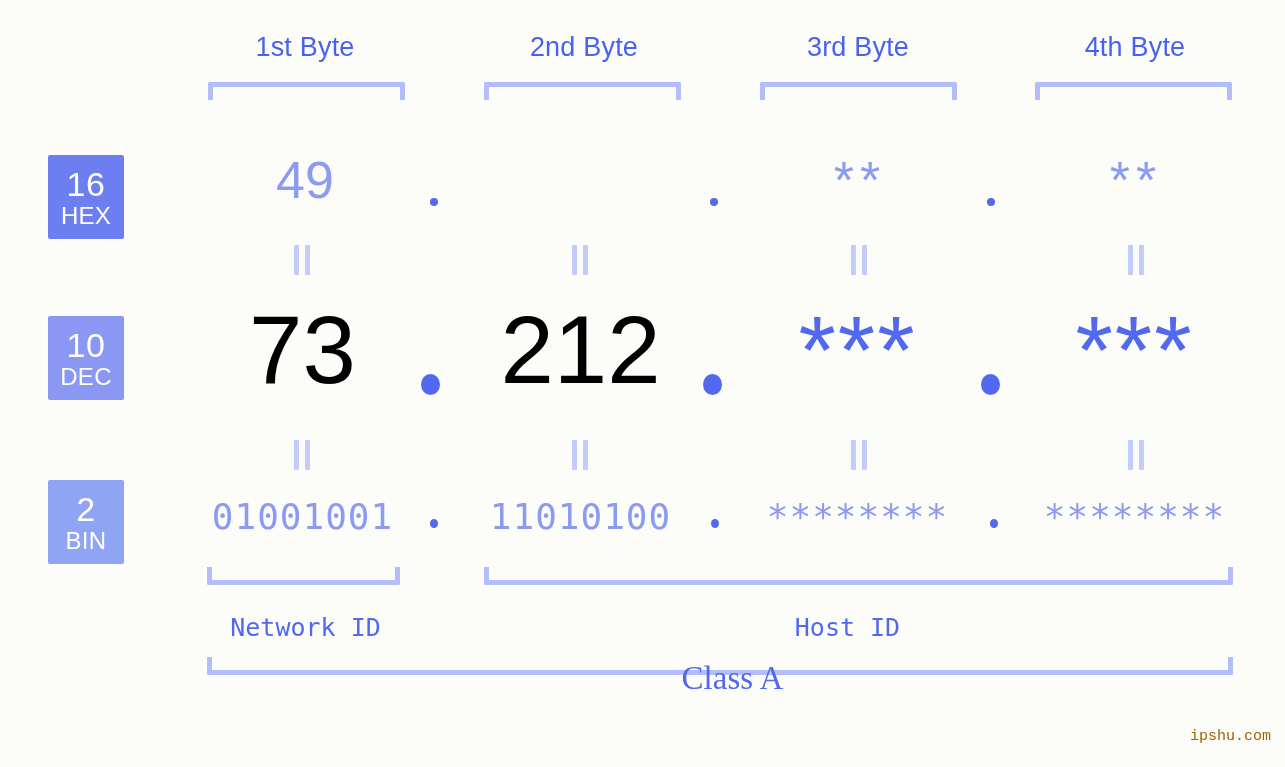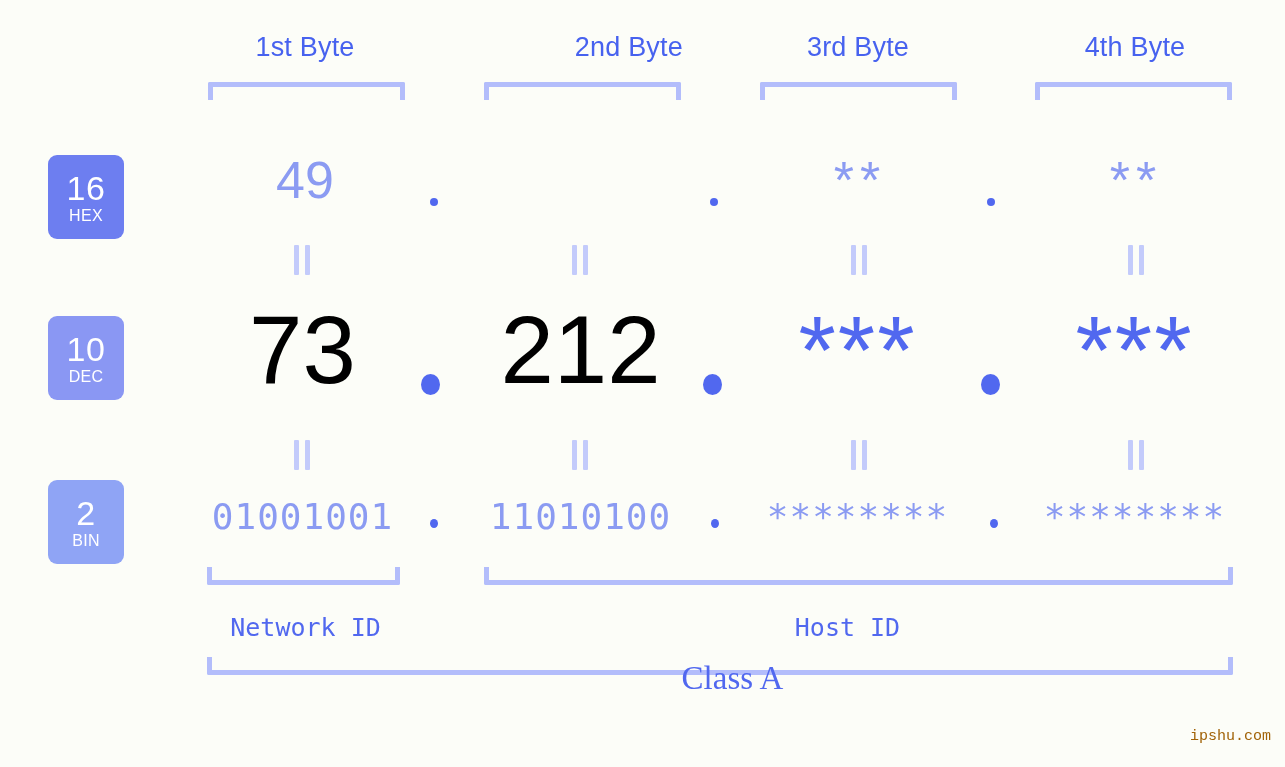--- a/index.html
+++ b/index.html
@@ -54,35 +54,35 @@
     border-bottom-right-radius: 2px;
     box-sizing: border-box;
   }
 
   
   .badge {
     position: absolute;
     left: 48px;
     width: 76px;
     height: 84px;
-    border-radius: 9px;
+    border-radius: 2px;
     color: #ffffff;
     display: flex;
     flex-direction: column;
     align-items: center;
     justify-content: center;
     line-height: 1;
   }
   .badge .num {
     font-size: 34px;
     font-weight: 400;
     letter-spacing: .5px;
   }
   .badge .abbr {
-    font-size: 16px;
+    font-size: 24px;
     font-weight: 400;
     margin-top: 3px;
     letter-spacing: .3px;
   }
   .badge-hex { top: 155px; background: #6d7ef0; }
   .badge-dec { top: 316px; background: #8a97f3; }
   .badge-bin { top: 480px; background: #8fa4f5; }
 
   
   .val {
@@ -187,21 +187,21 @@
     font-family: Liberation Mono, monospace;
     letter-spacing: 0px;
   }
 </style>
 </head>
 <body>
 
 <div id="stage">
 
   <div class="byte-label" style="left:205px; width:200px;">1st Byte</div>
-  <div class="byte-label" style="left:485px; width:198px;text-align:right;">2nd Byte</div>
+  <div class="byte-label" style="left:485px; width:198px;">2nd Byte</div>
   <div class="byte-label" style="left:760px; width:196px;">3rd Byte</div>
   <div class="byte-label" style="left:1036px; width:198px;">4th Byte</div>
 
   <div class="bracket-top" style="left:208px;  top:82px; width:197px;"></div>
   <div class="bracket-top" style="left:484px;  top:82px; width:197px;"></div>
   <div class="bracket-top" style="left:760px;  top:82px; width:197px;"></div>
   <div class="bracket-top" style="left:1035px; top:82px; width:197px;"></div>
 
   <div class="badge badge-hex">
     <span class="num">16</span>

